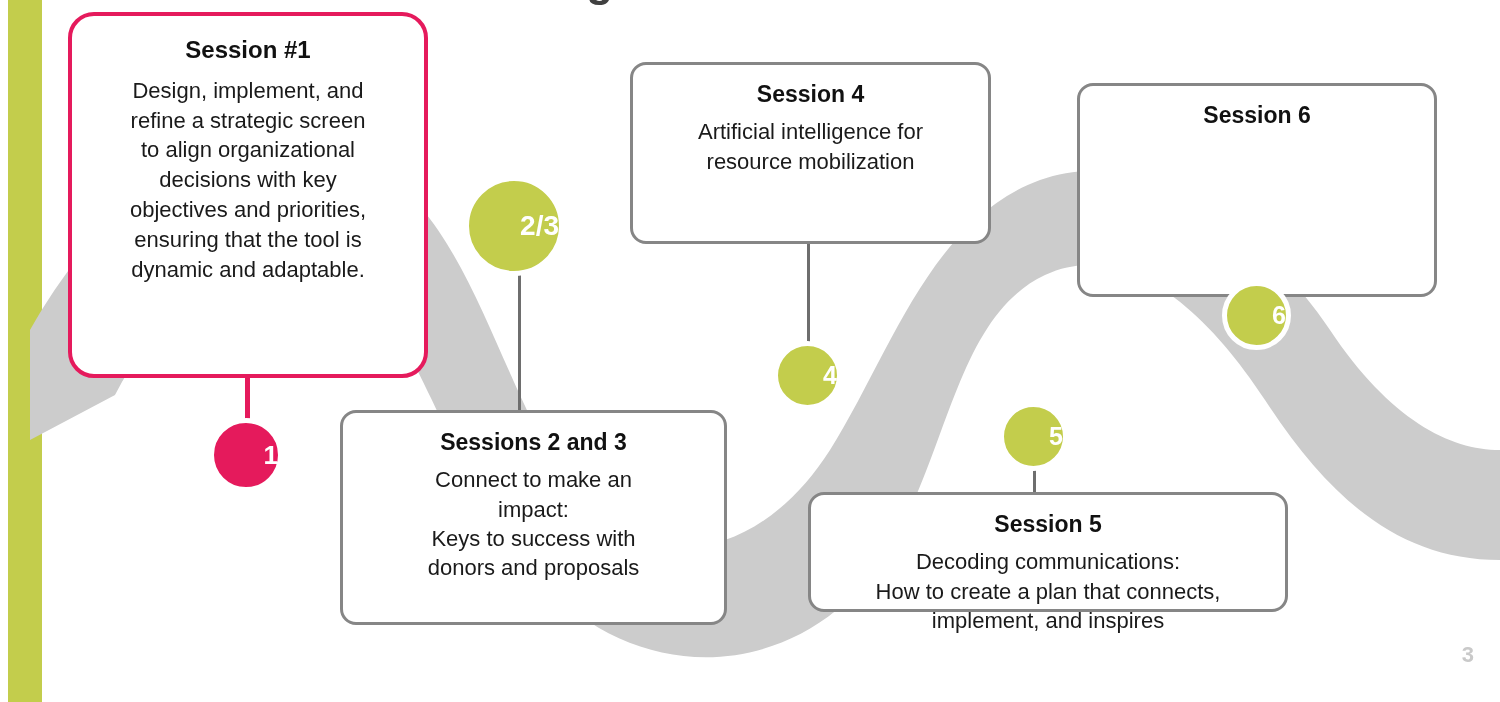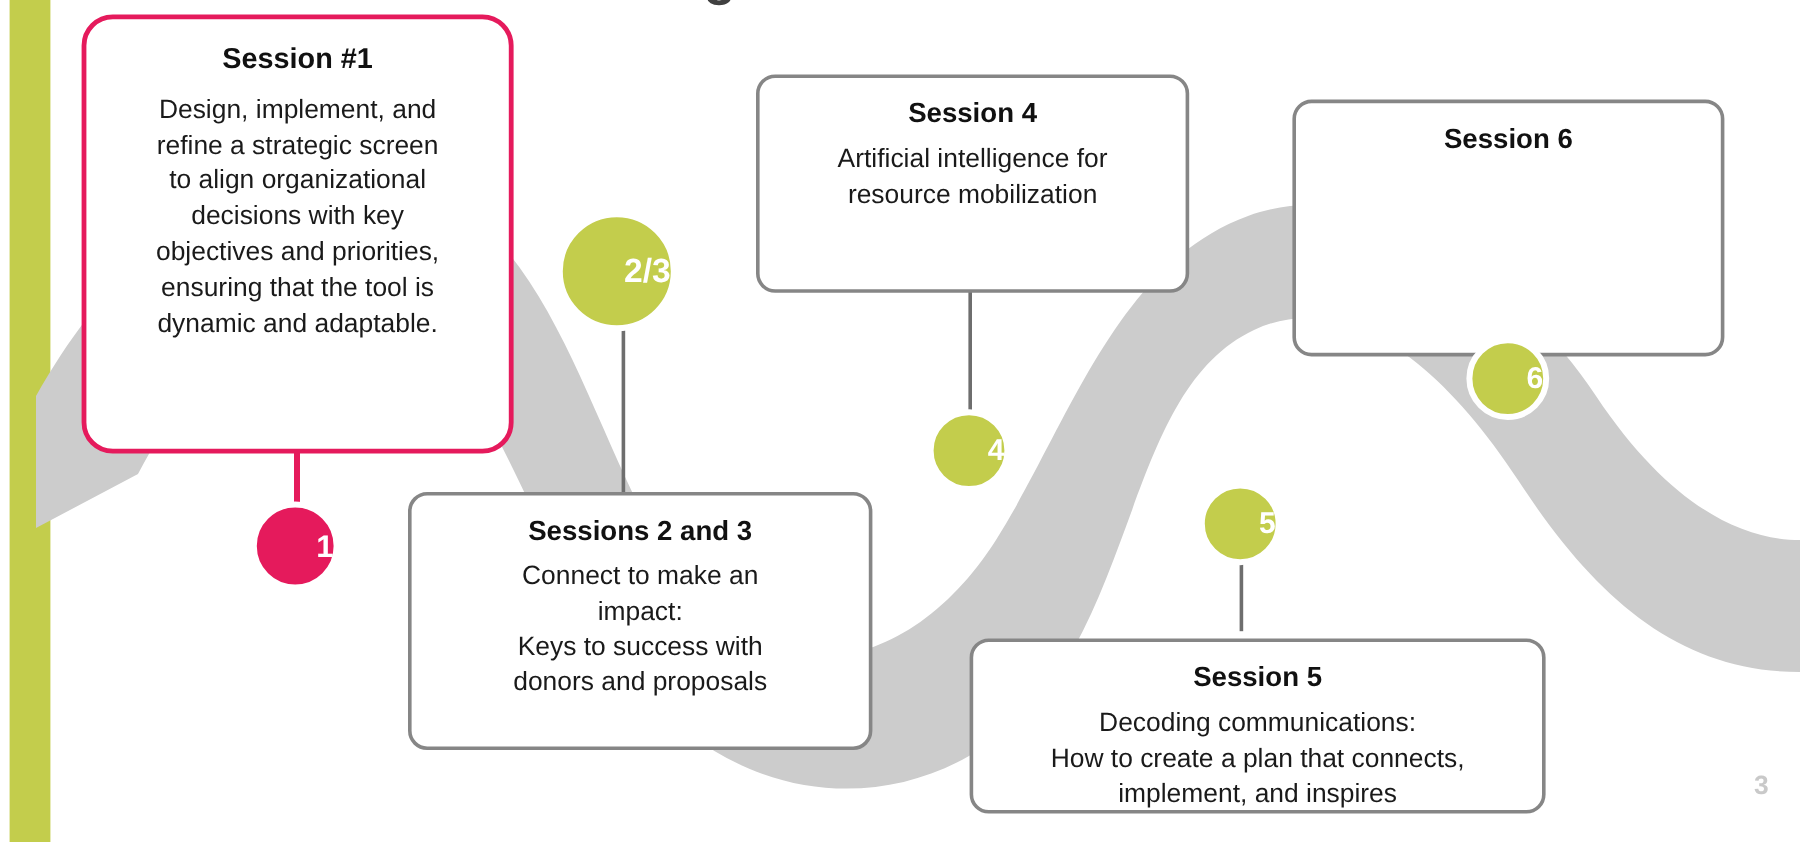--- a/index.html
+++ b/index.html
@@ -179,21 +179,21 @@
 Keys to success with
 donors and proposals</div>
   </div>
 
   <div class="card" style="left:630px; top:62px; width:361px; height:182px;">
     <div class="card-title">Session 4</div>
     <div class="card-body">Artificial intelligence for
 resource mobilization</div>
   </div>
 
-  <div class="card" style="left:808px; top:532px; width:480px; height:146px;">
+  <div class="card" style="left:808px; top:492px; width:480px; height:120px;">
     <div class="card-title">Session 5</div>
     <div class="card-body">Decoding communications:
 How to create a plan that connects,
 implement, and inspires</div>
   </div>
 
   <div class="card" style="left:1077px; top:45px; width:360px; height:214px;margin-top:38px;">
     <div class="card-title">Session 6</div>
   </div>
 

